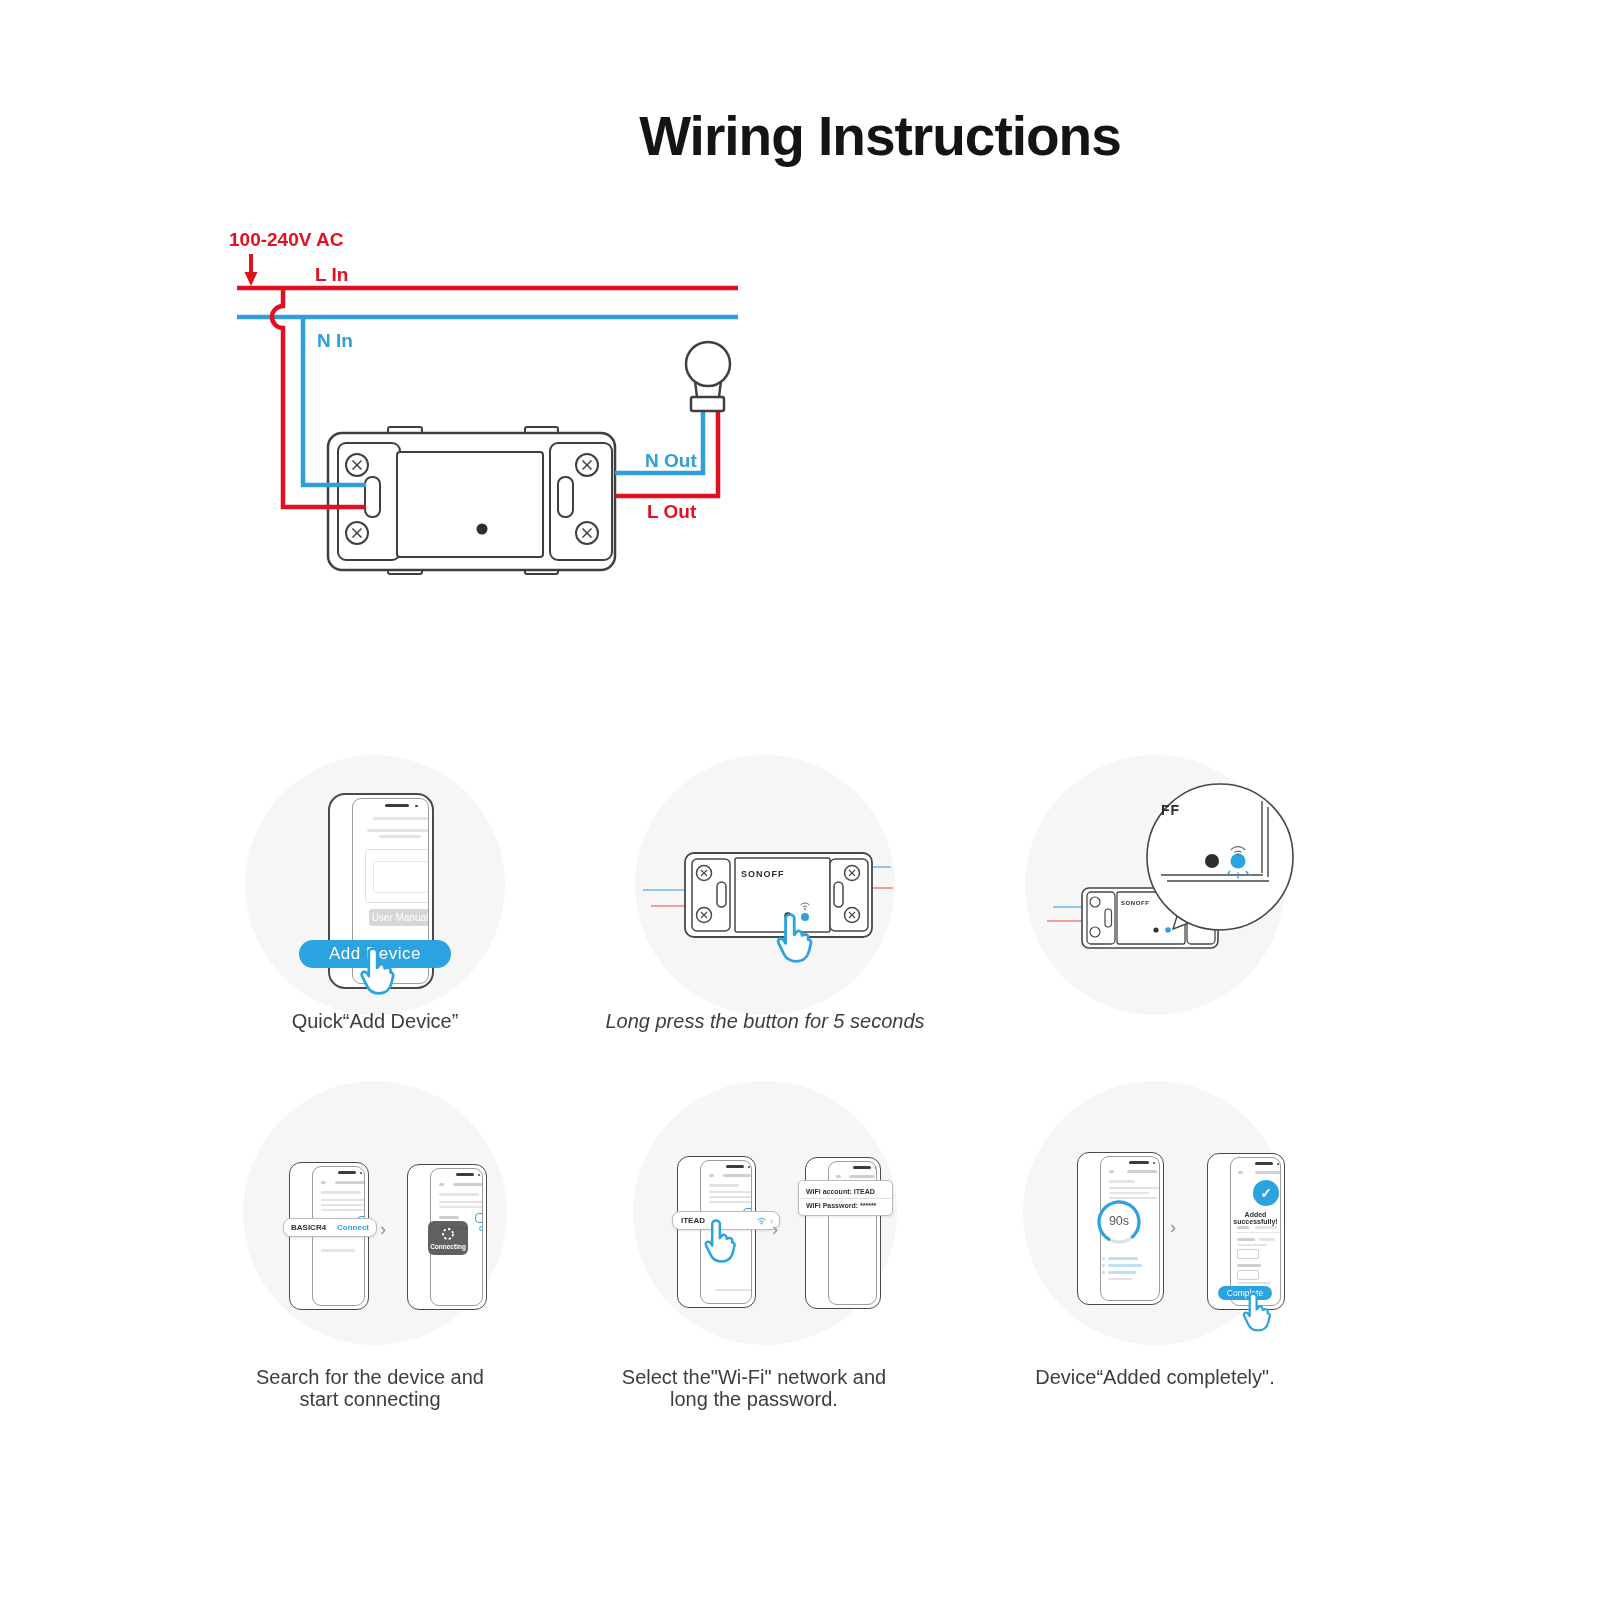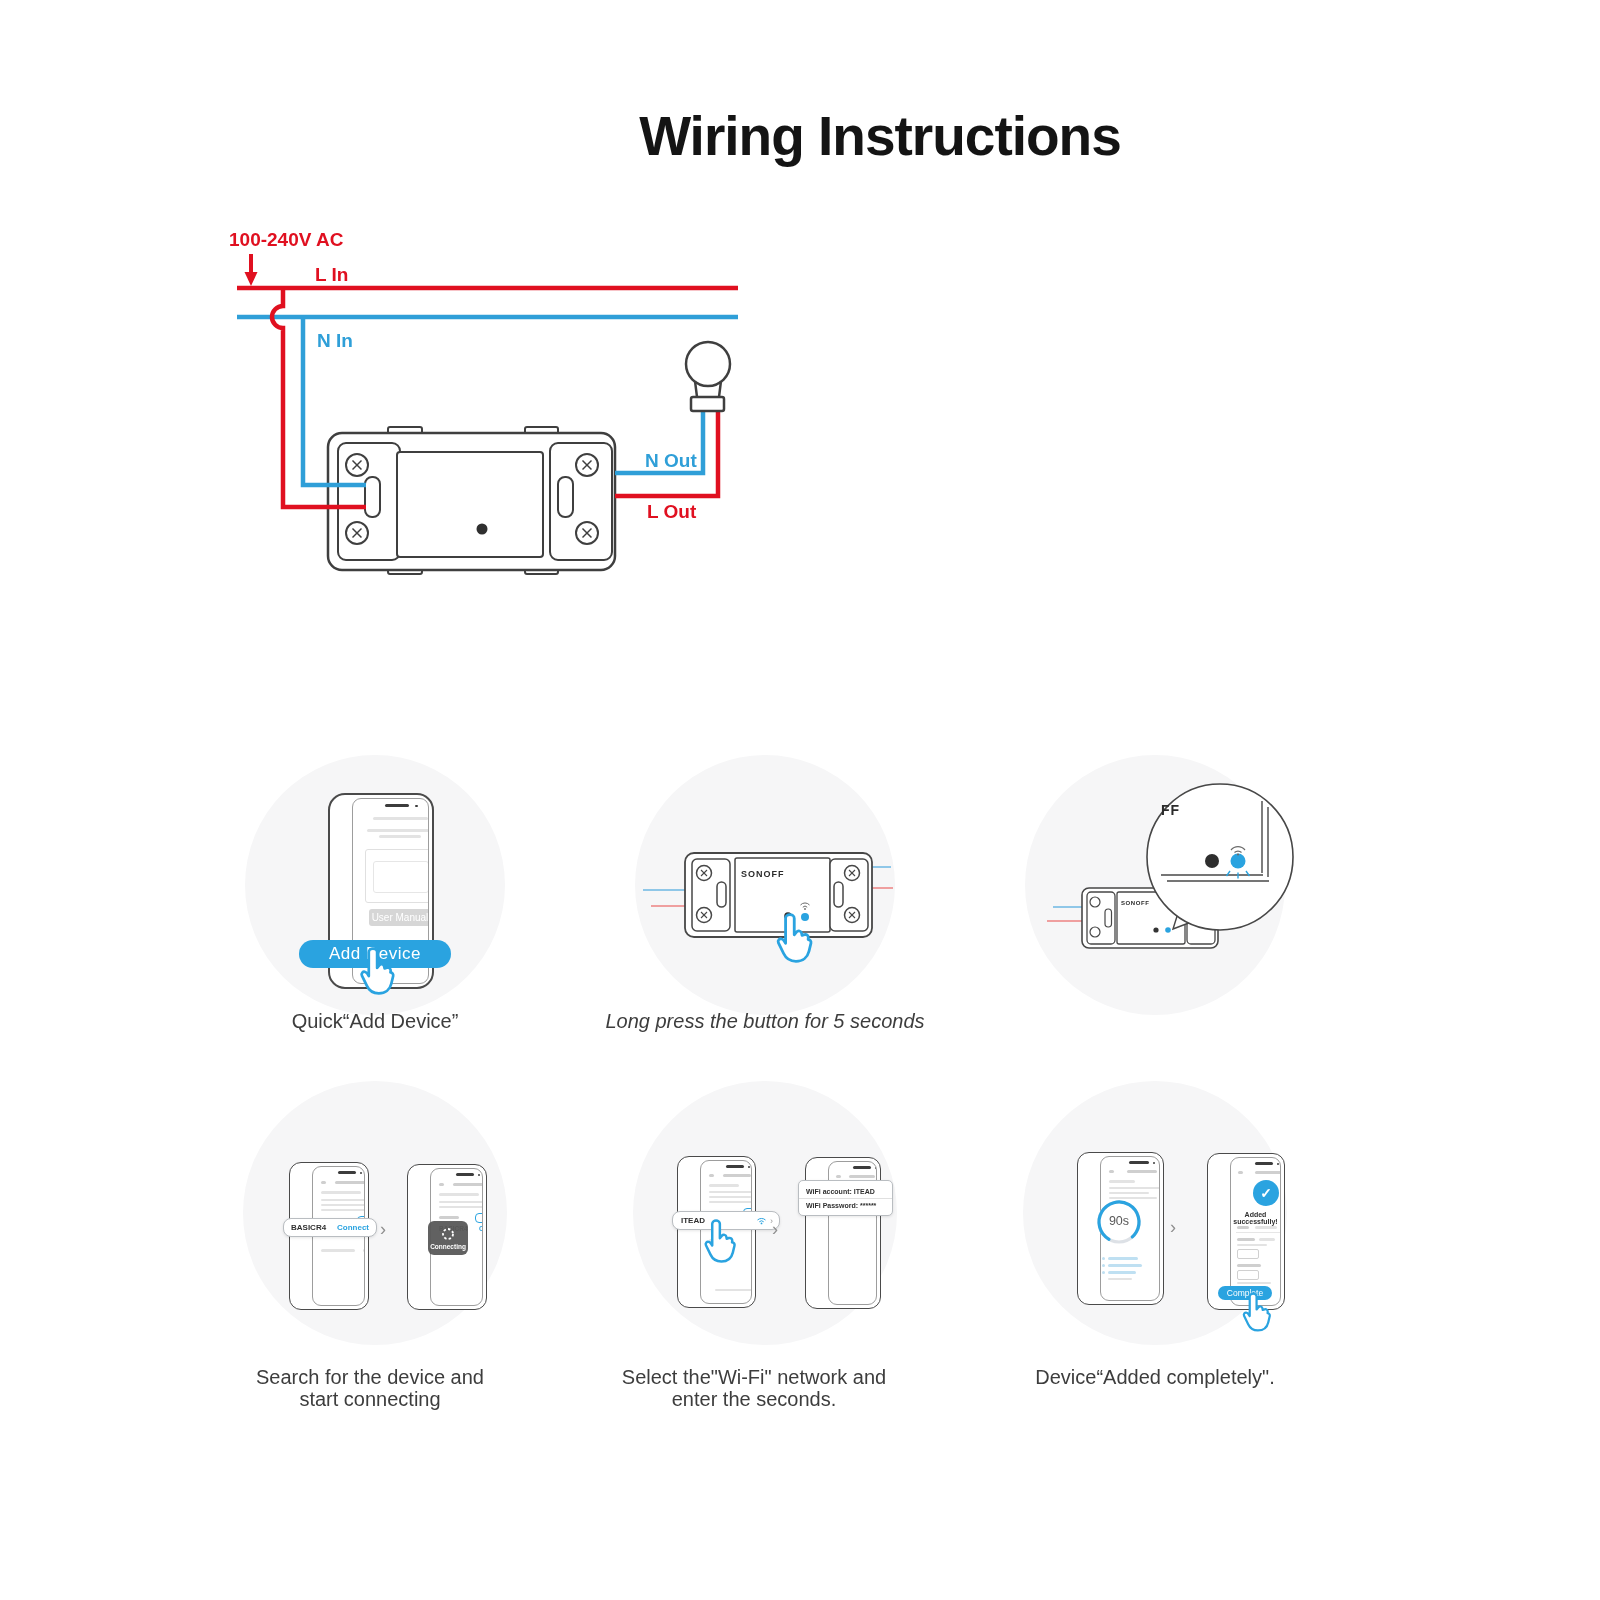--- a/index.html
+++ b/index.html
@@ -285,21 +285,21 @@
       <div class="bar-d" style="left:54px;top:13px;width:10px;height:2.5px;"></div>
     </div>
   </div>
   <div class="callout" style="left:798px;top:1180px;width:93px;height:34px;border-radius:5px;flex-direction:column;align-items:stretch;justify-content:center;">
     <div class="tinytxt" style="position:static;font-size:7px;padding:0 0 3px 7px;">WiFi account:  ITEAD</div>
     <div style="height:1px;background:#e0e0e0;"></div>
     <div class="tinytxt" style="position:static;font-size:7px;padding:3px 0 0 7px;">WiFi Password: ******</div>
   </div>
   <div class="caption" style="left:614px;top:1367px;width:280px;">
     <div>Select the"Wi-Fi" network and</div>
-    <div>enter the seconds.</div>
+    <div>long the password.</div>
   </div>
 
   <div class="disc" style="left:1023px;top:1081px;width:264px;height:264px;"></div>
   <div class="phone-thin" style="left:1077px;top:1152px;width:85px;height:151px;">
     <div class="screen">
       <div class="notch" style="left:28px;top:4px;width:20px;height:2.5px;"></div>
       <div class="ndot" style="left:52px;top:4.5px;width:2px;height:2px;"></div>
       <div class="bar-d" style="left:8px;top:13px;width:5px;height:2.5px;"></div>
       <div class="bar-d" style="left:26px;top:13px;width:30px;height:2.5px;"></div>
       <div class="bar" style="left:8px;top:23px;width:26px;height:2.5px;"></div>

